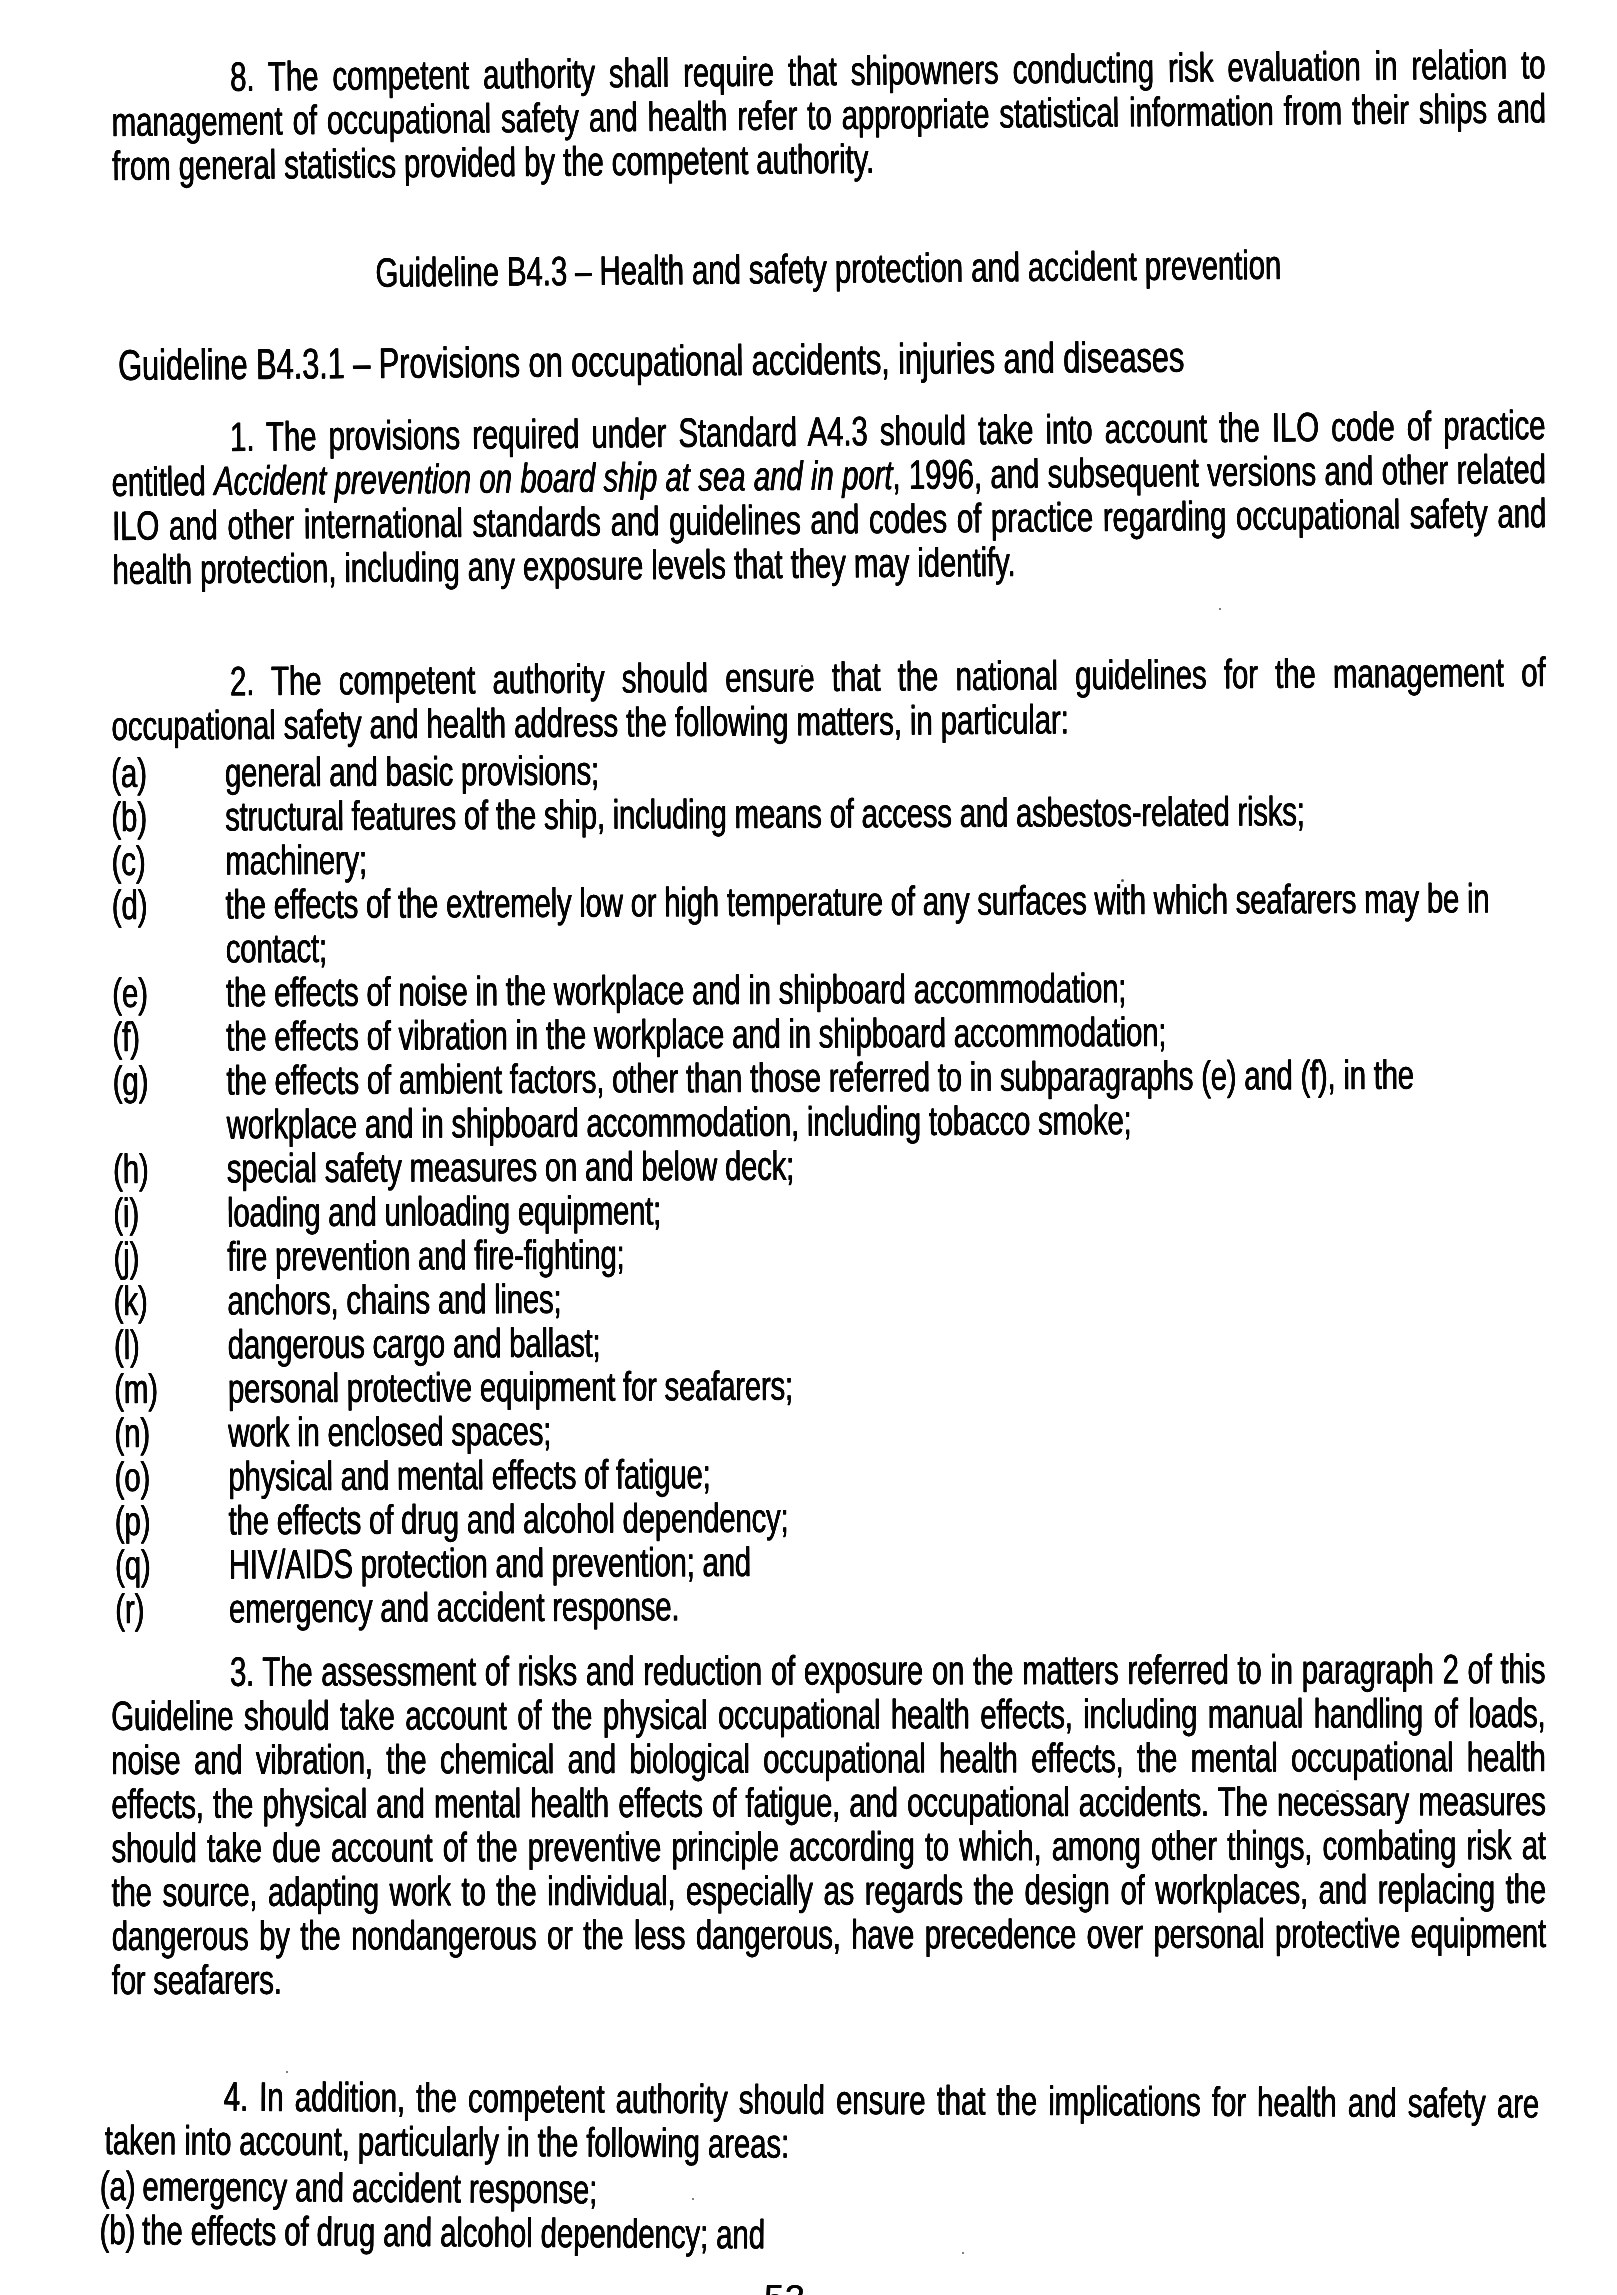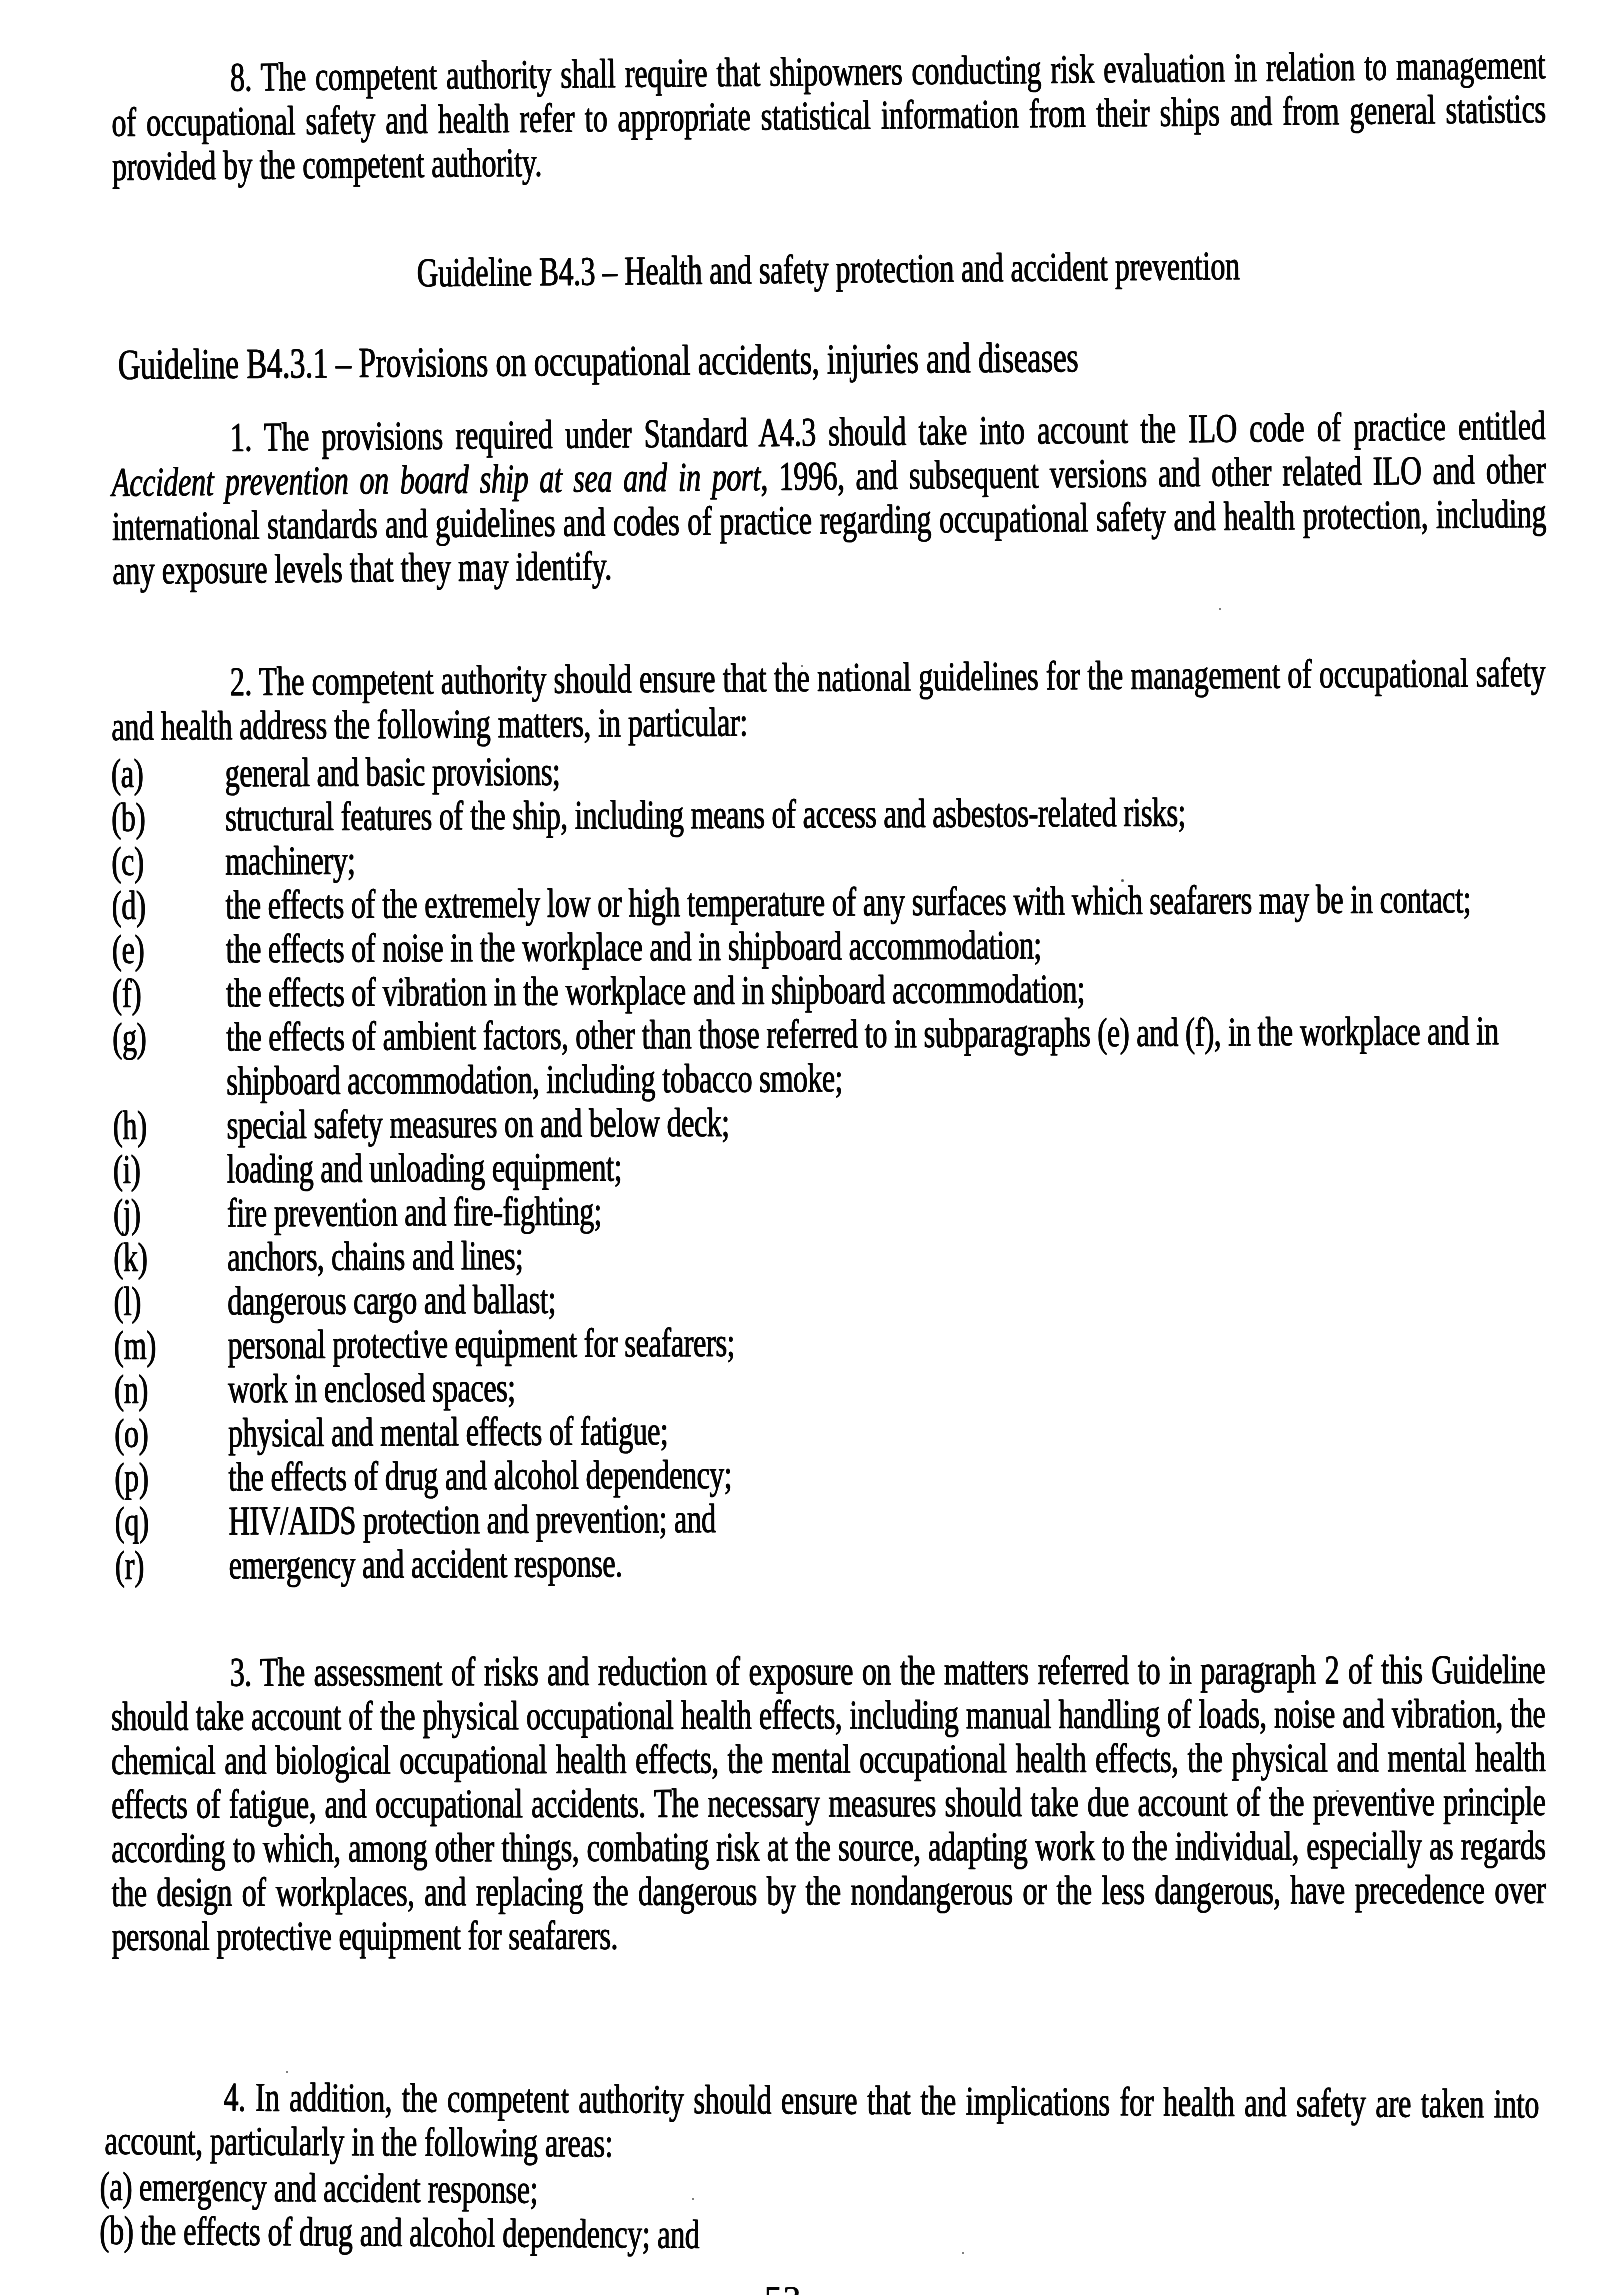--- a/index.html
+++ b/index.html
@@ -12,21 +12,21 @@
     width: 1618px;
     height: 2295px;
     overflow: hidden;
   }
   .page {
     position: relative;
     width: 1618px;
     height: 2295px;
     background: #ffffff;
     color: #040404;
-    font-family: Liberation Serif, serif;
+    font-family: Liberation Sans, sans-serif;
     overflow: hidden;
   }
   
   .blk {
     position: absolute;
     left: 111px;
     width: 1992px;
     font-size: 41px;
     line-height: 44px;
     letter-spacing: -0.2px;

